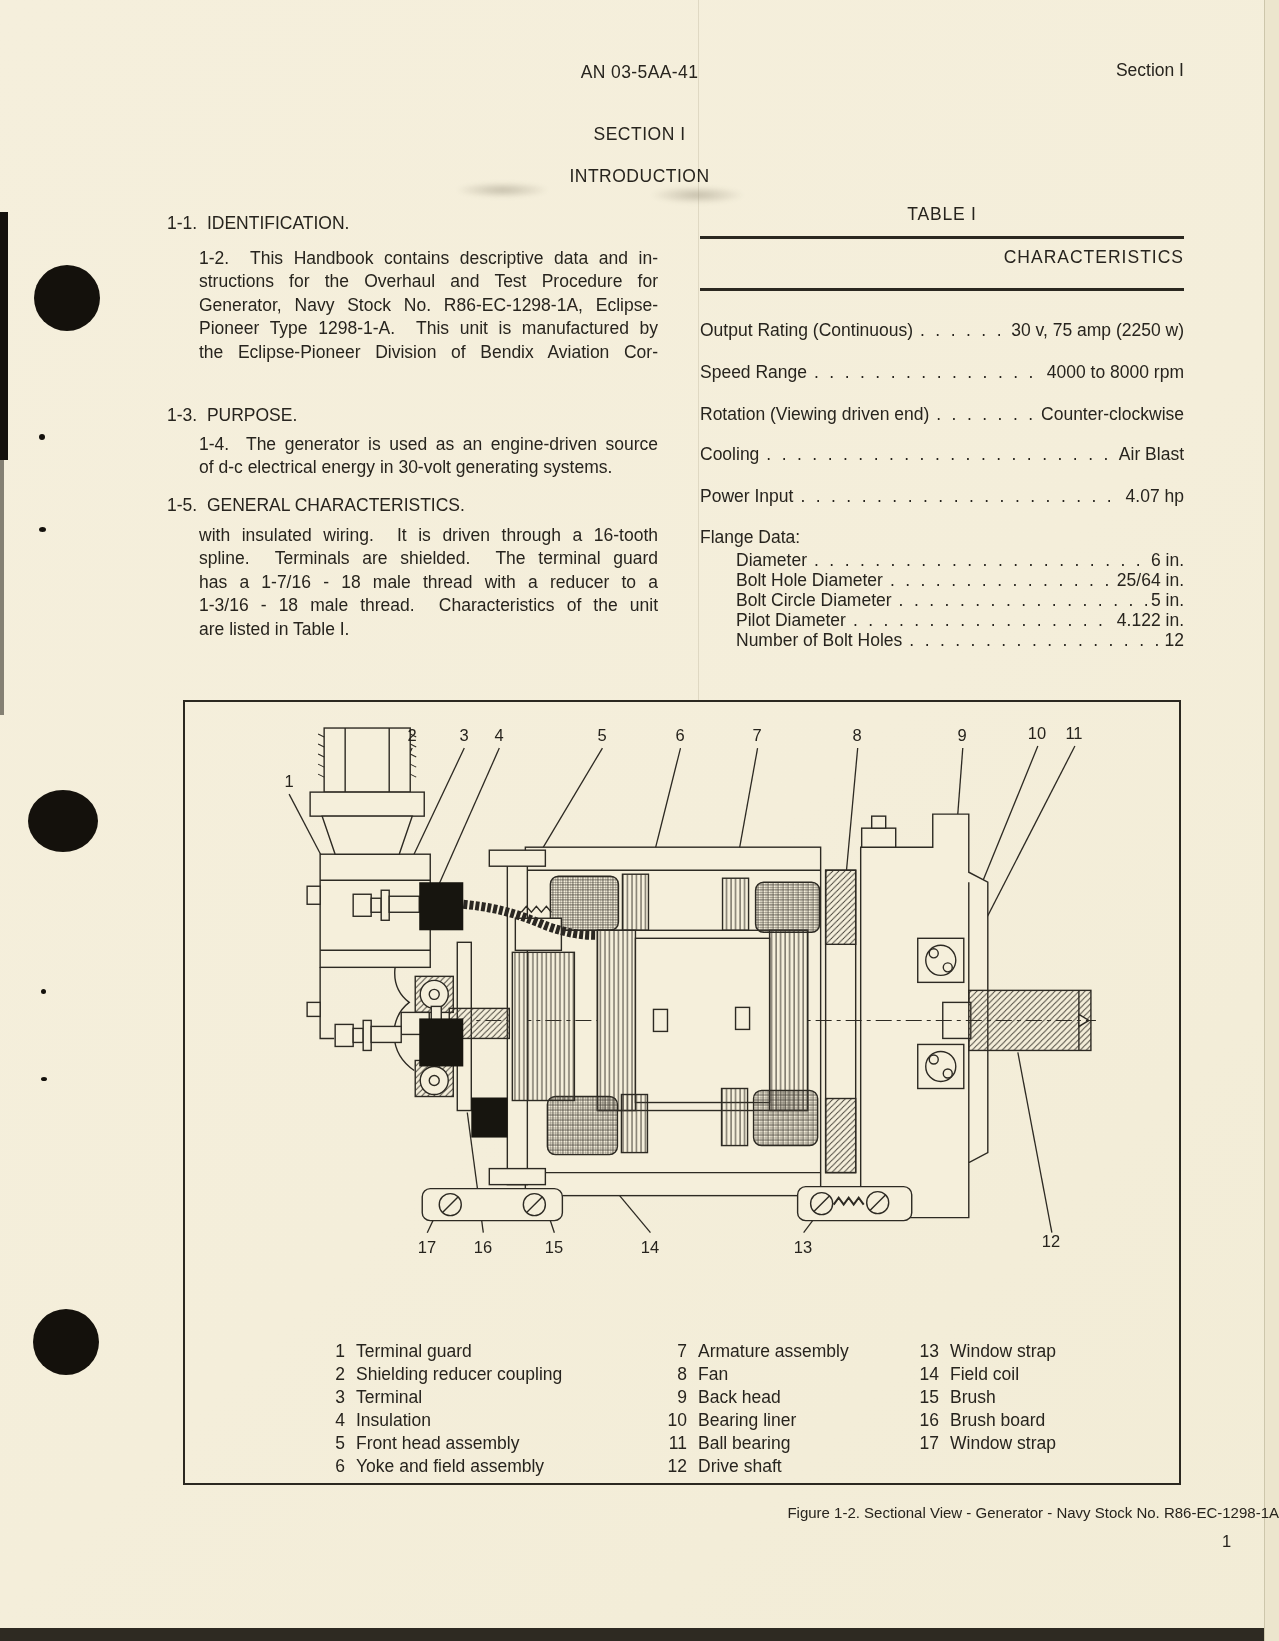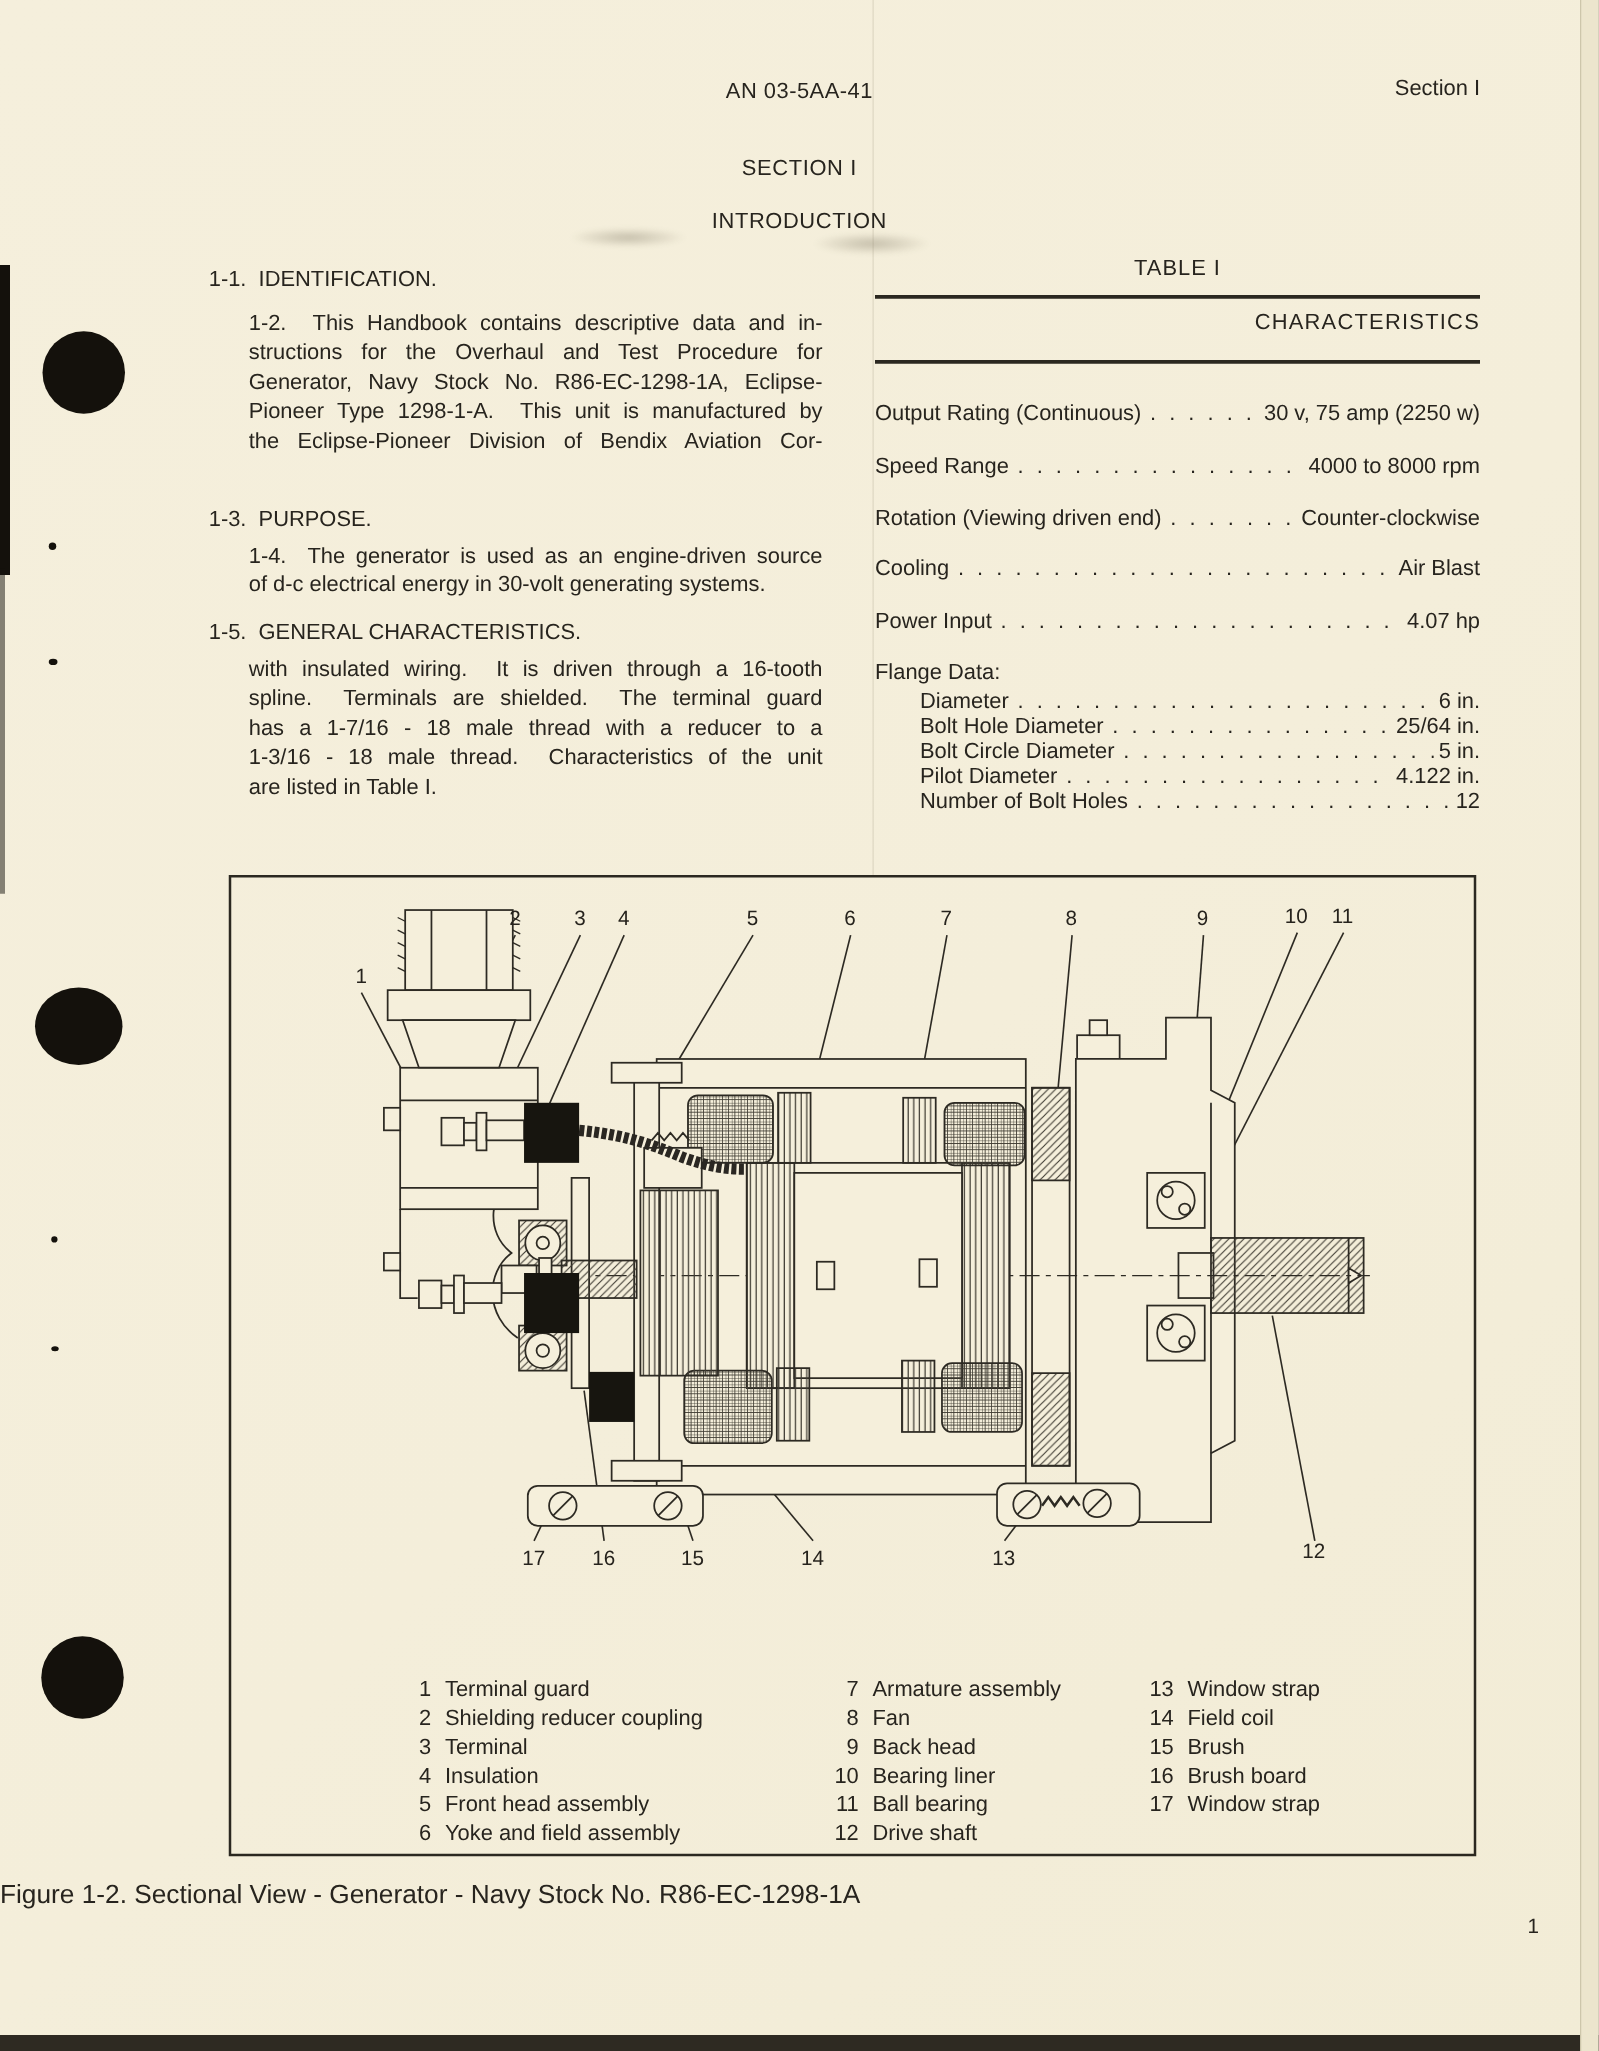--- a/index.html
+++ b/index.html
@@ -33,21 +33,21 @@
   .trow .dots{flex:1 1 auto;overflow:hidden;white-space:nowrap;letter-spacing:2.8px;margin:0 4px 0 7px;}
   .trow .tvalue{white-space:pre;}
   .trow.sub{padding-left:36px;}
   
   #figure-box{left:183px;top:700px;width:998px;height:785px;border:2.6px solid #2b2820;box-sizing:border-box;background:transparent;}
   #fig-svg{position:absolute;left:0;top:0;width:100%;height:100%;}
   .co{position:absolute;width:34px;margin-left:-17px;text-align:center;font-size:16.5px;color:#26231d;}
   .legend-col{position:absolute;font-size:17.5px;line-height:23px;}
   .lrow{display:flex;}
   .lrow .ln{width:24px;text-align:right;margin-right:11px;}
-  #fig-caption{top:1504px;left:0;width:1364px;text-align:left;font-size:21px;}
+  #fig-caption{top:1504px;left:0;width:1364px;text-align:right;font-size:15px;}
   #page-num{top:1532px;left:1222px;font-size:16.5px;}
   
   .hole{background:#14110c;border-radius:50%;}
   #edge-left1{left:0;top:212px;width:8px;height:248px;background:#14110c;}
   #edge-left2{left:0;top:455px;width:4px;height:260px;background:rgba(20,17,12,.5);}
   #edge-bottom{left:0;top:1628px;width:1279px;height:13px;background:#2e2a22;}
   #edge-right{right:0;top:0;width:14px;height:1641px;background:#ece5cd;border-left:1px solid rgba(150,140,110,.35);}
   #crease{left:698px;top:0;width:1px;height:700px;background:rgba(150,140,110,.22);}
 </style>
 </head>

